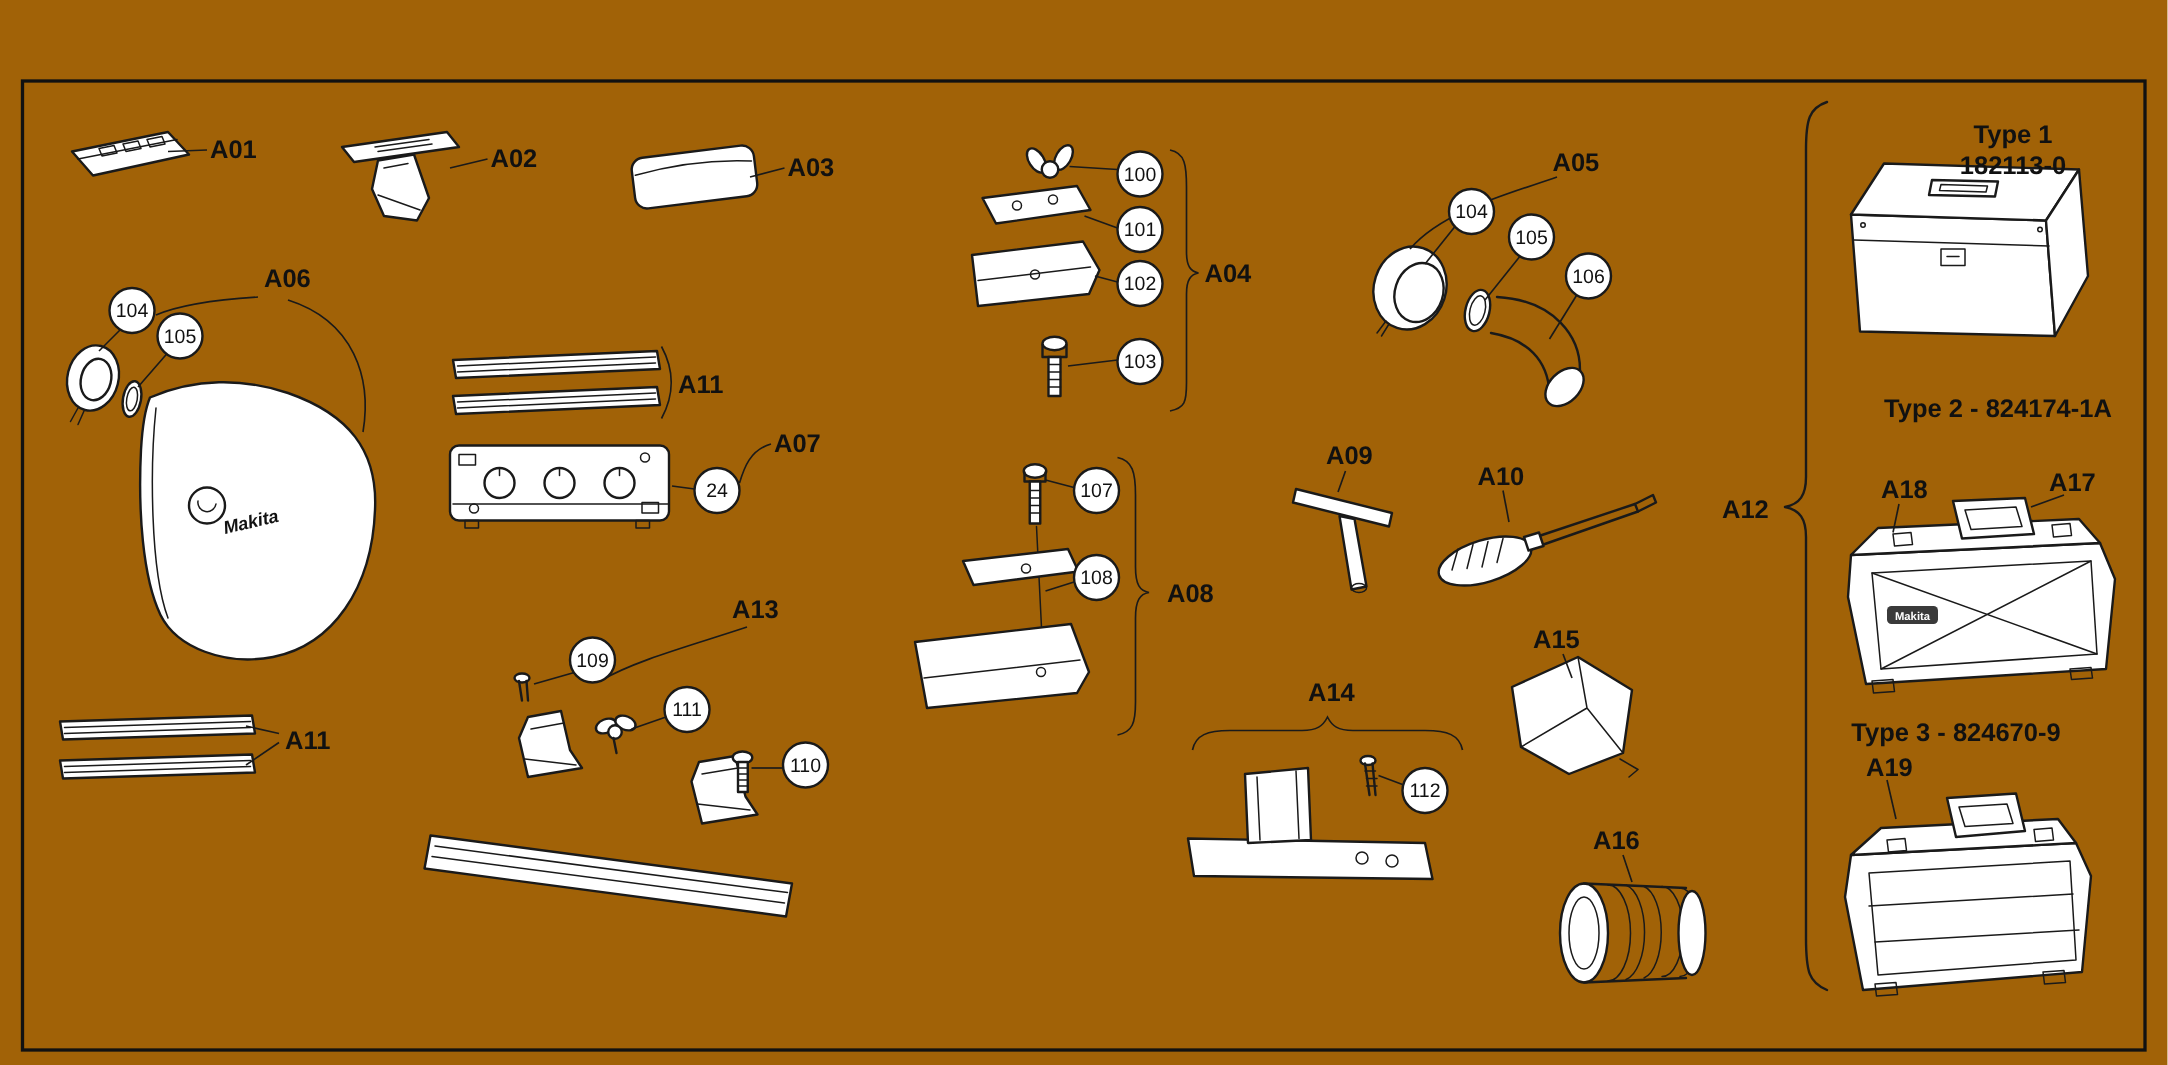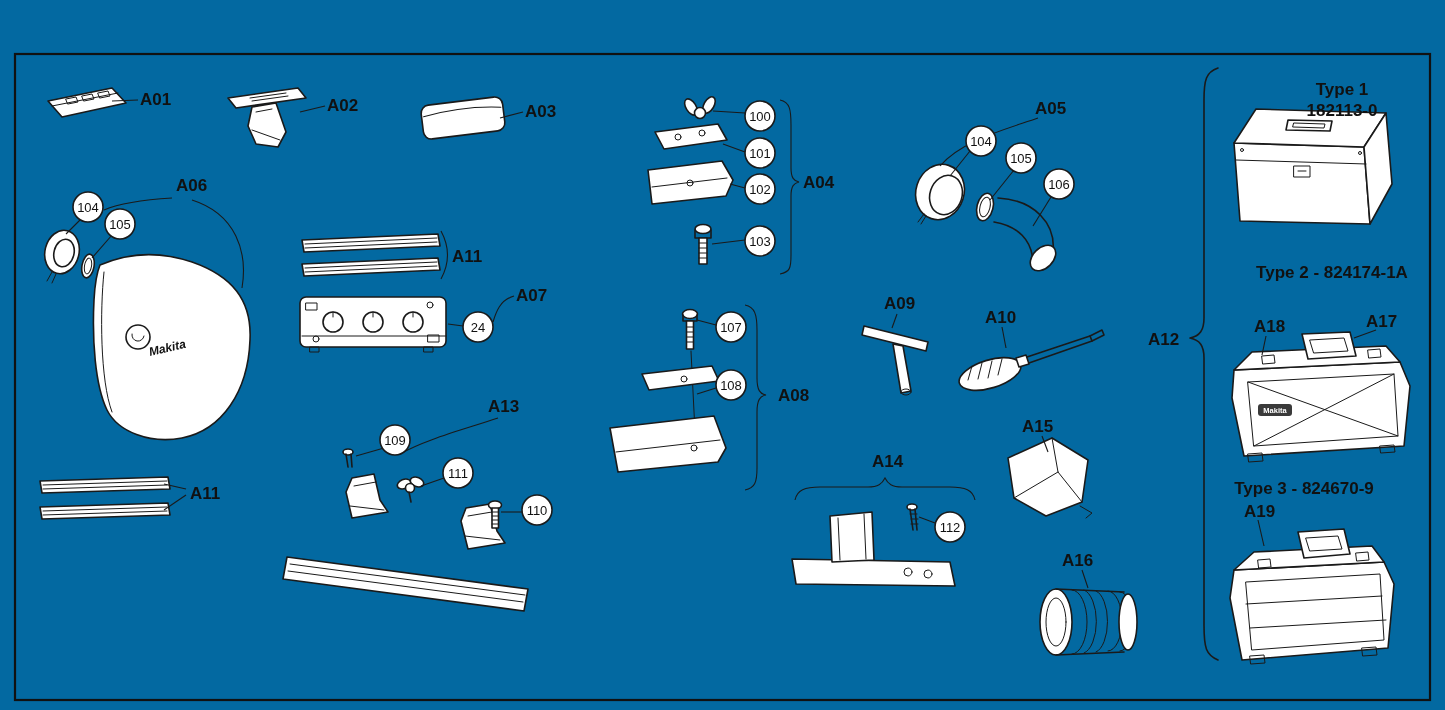--- a/index.html
+++ b/index.html
@@ -1,16 +1,16 @@
 <!DOCTYPE html>
 <html><head>
 <meta charset="utf-8">
 <style>
   html,body{margin:0;padding:0;background:#fff;}
-  #stage{position:relative;width:1445px;height:710px;background:#0369a1;overflow:hidden;
+  #stage{position:relative;width:1445px;height:710px;background:#a16207;overflow:hidden;
          font-family:"Liberation Sans",sans-serif;}
   svg text{font-family:"Liberation Sans",sans-serif;fill:#111;}
   .part-label{font-size:17px;font-weight:bold;}
   .callout-text{font-size:13px;text-anchor:middle;}
   .case-label{font-size:17px;font-weight:bold;text-anchor:middle;}
   .logo-text{font-size:12px;font-weight:bold;font-style:italic;}
   .logo-text-small{font-size:7.5px;font-weight:bold;fill:#fff;text-anchor:middle;}
   .ln{fill:none;stroke:#1a1a1a;stroke-width:1.6;stroke-linejoin:round;stroke-linecap:round;}
   .fw{fill:#fff;stroke:#1a1a1a;stroke-width:1.6;stroke-linejoin:round;stroke-linecap:round;}
   .thin{fill:none;stroke:#1a1a1a;stroke-width:1;stroke-linejoin:round;stroke-linecap:round;}

